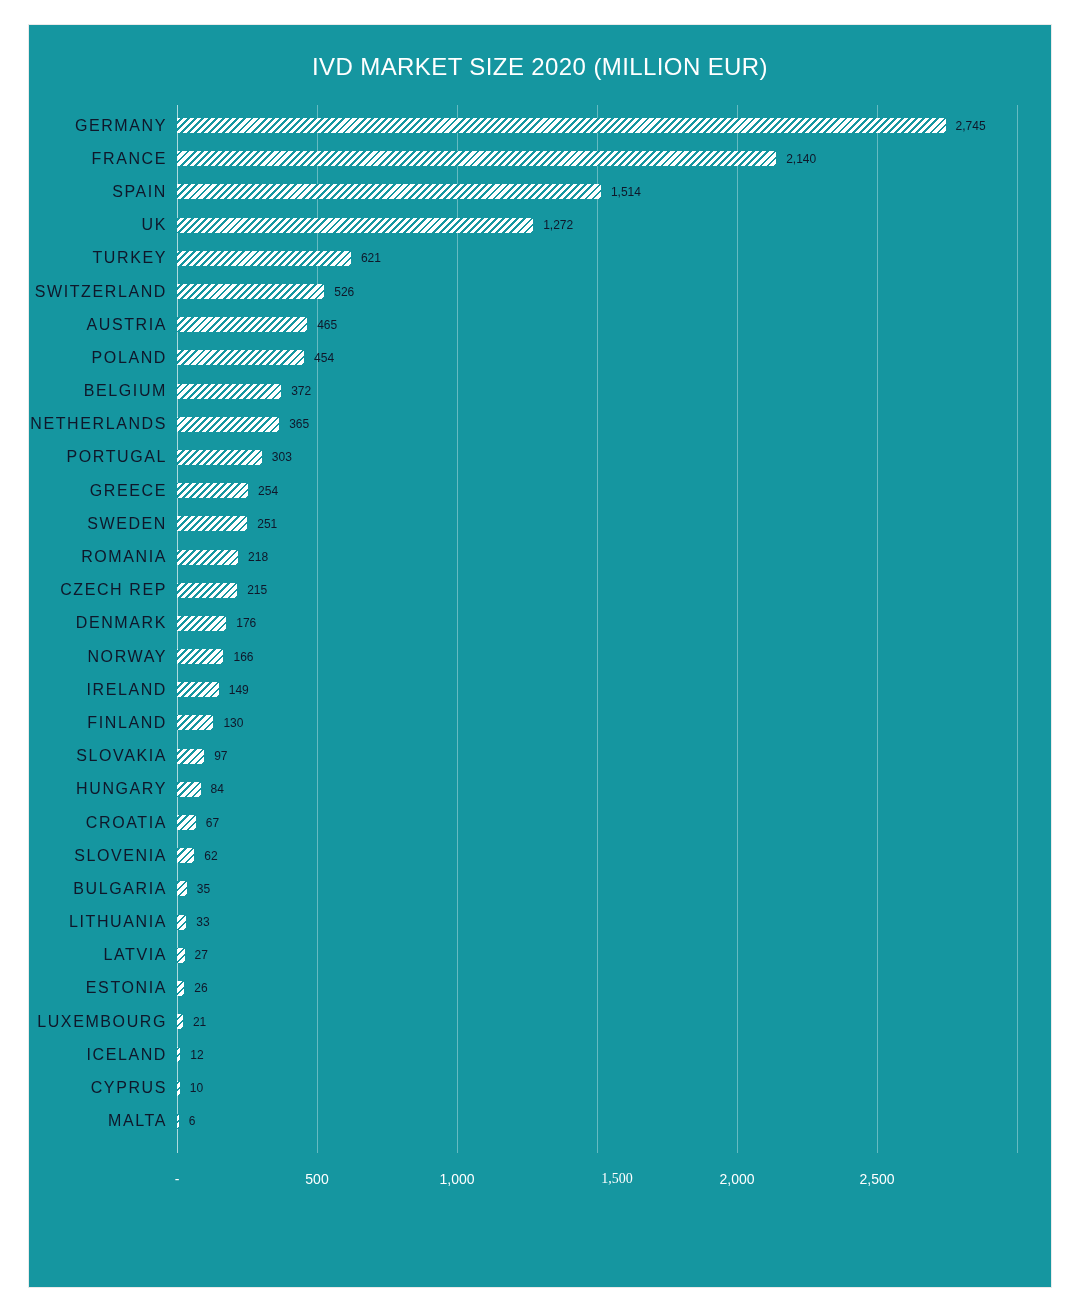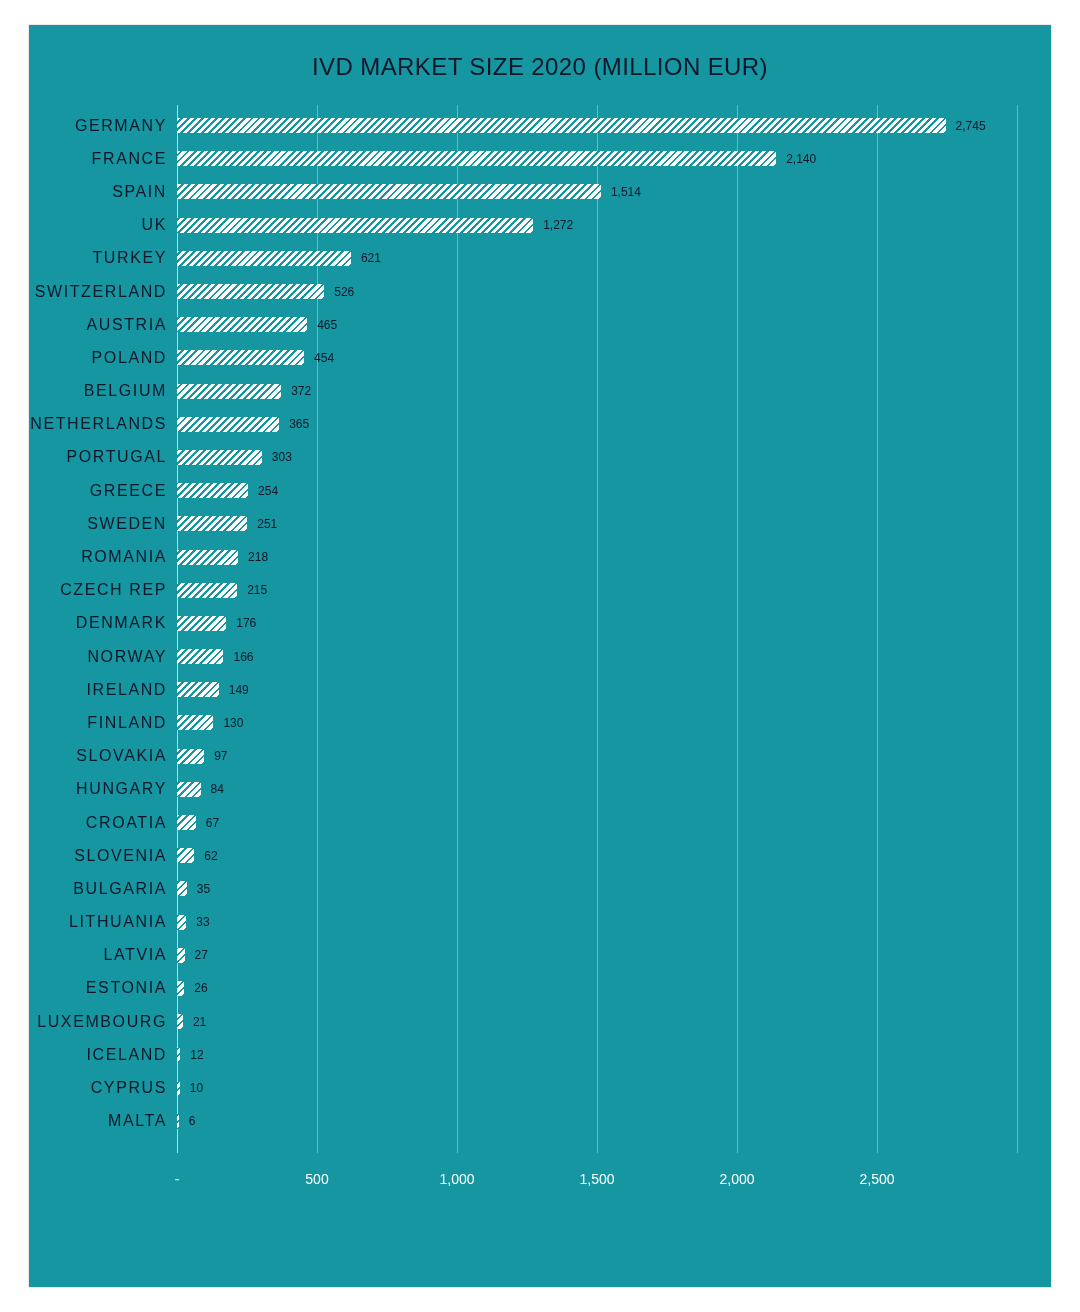--- a/index.html
+++ b/index.html
@@ -22,21 +22,21 @@
     background: #1596a0;
     box-sizing: border-box;
     border: 1px solid #eaeaea;
   }
   #chart-title {
     position: absolute;
     top: 28px;
     left: 0;
     width: 100%;
     text-align: center;
-    color: #0f172a;
+    color: #ffffff;
     font-size: 24px;
     letter-spacing: 0.4px;
     font-weight: 400;
     font-family: "Liberation Sans", sans-serif;
   }
   
   #plot {
     position: absolute;
     left: 148px;   
     top: 80px;
@@ -277,19 +277,19 @@
         <div class="row">
           <span class="cat-label">MALTA</span>
           <div class="bar" title="MALTA: 6" style="width: 1.68px;"></div>
           <span class="bar-value">6</span>
         </div>
       </div>
     <div id="xticks">
         <div class="xtick" style="left: 0px;">-</div>
         <div class="xtick" style="left: 140px;">500</div>
         <div class="xtick" style="left: 280px;">1,000</div>
-        <div class="xtick" style="left: 420px;">1,500</div>
+        <div class="xtick" style="left: 440px; font-family: Liberation Serif, serif;">1,500</div>
         <div class="xtick" style="left: 560px;">2,000</div>
         <div class="xtick" style="left: 700px;">2,500</div>
         <div class="xtick" style="left: 892px;">3,000</div>
       </div>
   </div>
 </div>
 
 </body></html>

